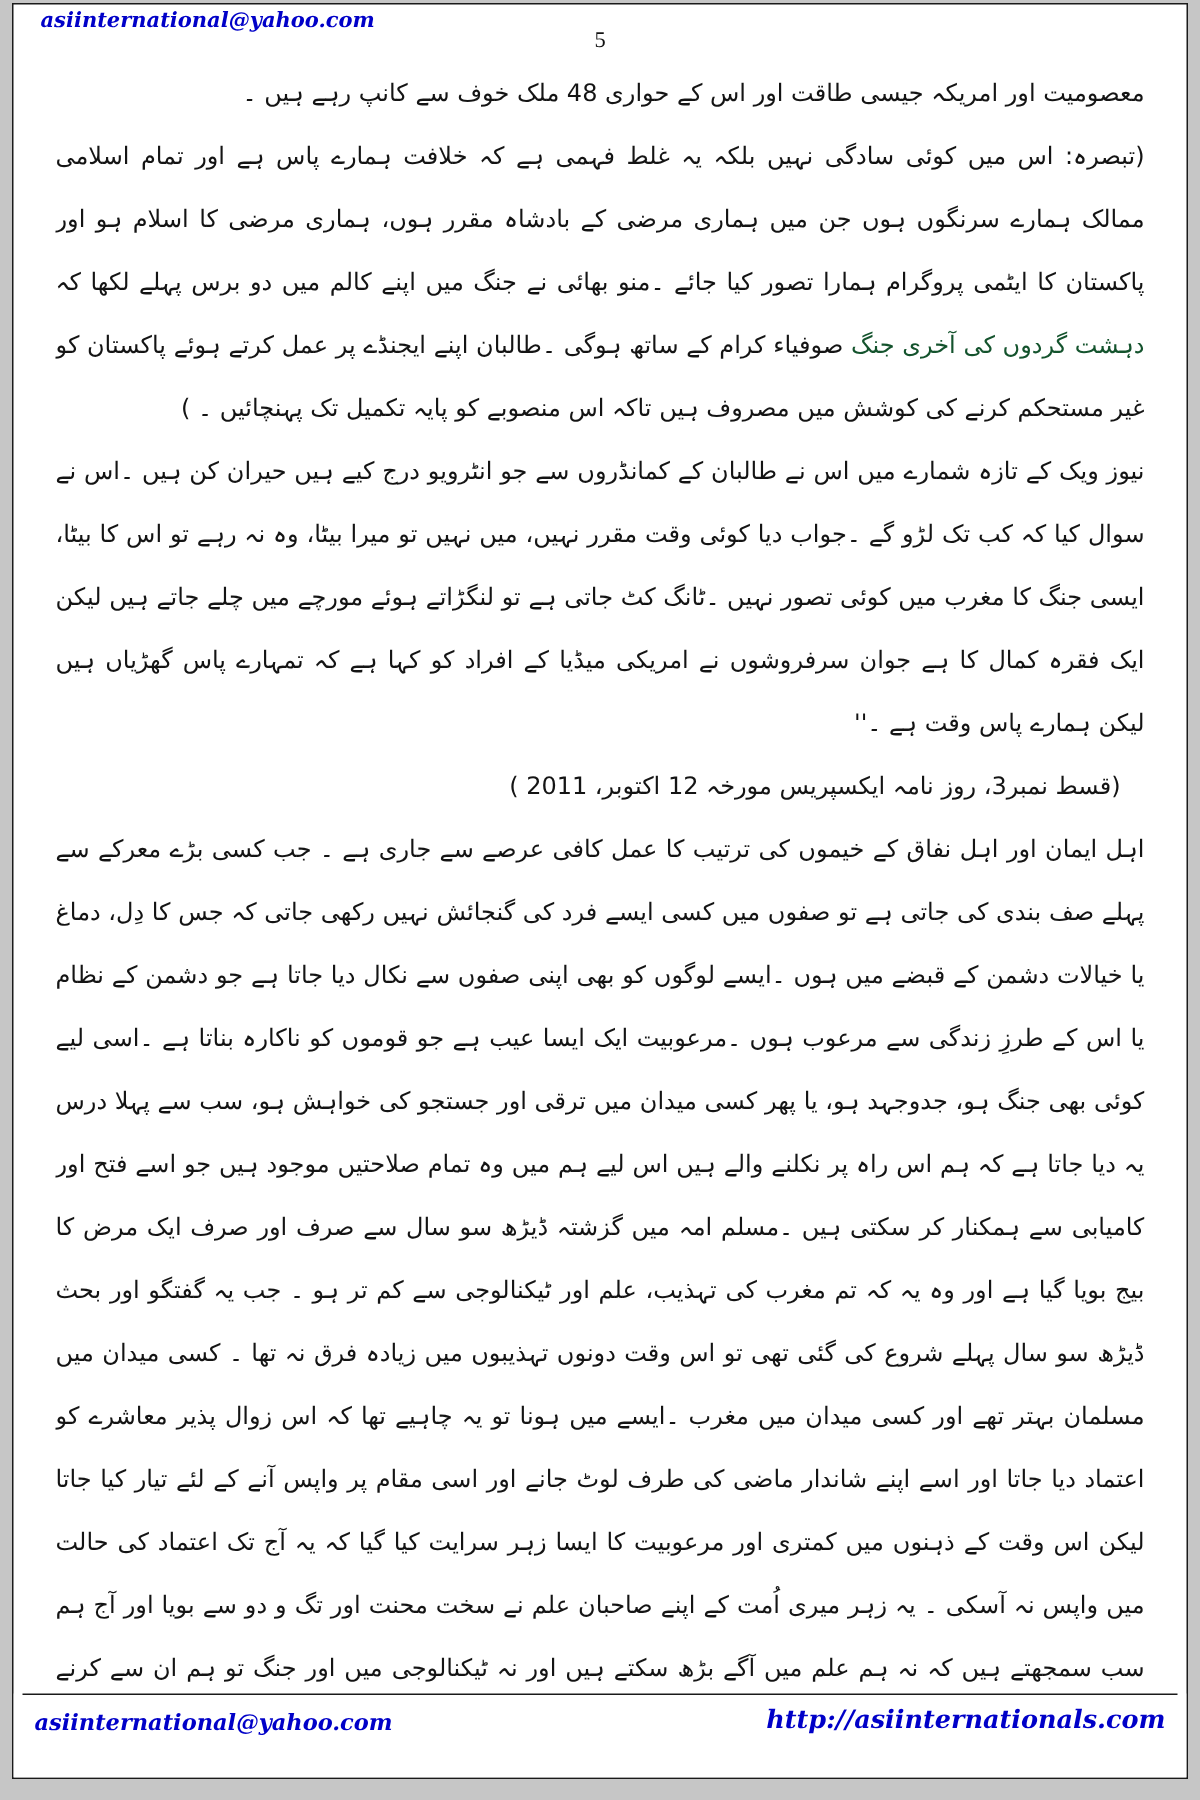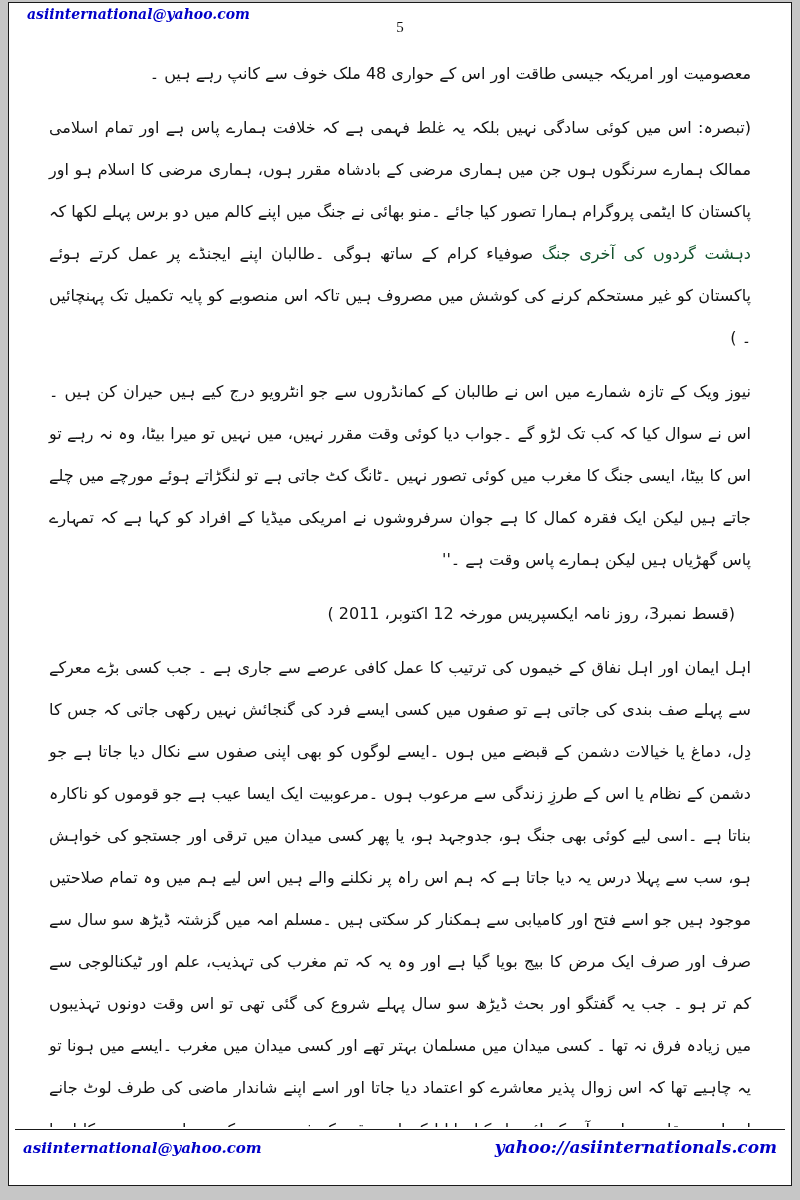--- a/index.html
+++ b/index.html
@@ -36,21 +36,21 @@
   }
   .content{
     position:absolute;
     top:38px;bottom:58px;
     left:28px;right:28px;
     overflow:hidden;
     direction:rtl;
     unicode-bidi:embed;
   }
   .para{
-    margin:12px;
+    margin:0;
     font-size:16px;
     line-height:42px;
     color:#141414;
     text-align:justify;
     text-justify:inter-word;
     font-family:"DejaVu Sans",sans-serif;
   }
   .para.citation{
     text-align:right;
     padding-right:16px;
@@ -97,16 +97,16 @@
   <p class="para" dir="rtl"><span class="seg-normal">معصومیت اور امریکہ جیسی طاقت اور اس کے حواری 48 ملک خوف سے کانپ رہے ہیں ۔</span></p>
       <p class="para" dir="rtl"><span class="seg-normal">(</span><span class="seg-underline">تبصرہ</span><span class="seg-normal">: اس میں کوئی سادگی نہیں بلکہ یہ غلط فہمی ہے کہ خلافت ہمارے پاس ہے اور تمام اسلامی ممالک ہمارے سرنگوں ہوں جن میں ہماری مرضی کے بادشاہ مقرر ہوں، ہماری مرضی کا اسلام ہو اور پاکستان کا ایٹمی پروگرام ہمارا تصور کیا جائے ۔منو بھائی نے جنگ میں اپنے کالم میں دو برس پہلے لکھا کہ </span><span class="seg-blue">دہشت گردوں کی آخری جنگ</span><span class="seg-normal"> صوفیاء کرام کے ساتھ ہوگی ۔طالبان اپنے ایجنڈے پر عمل کرتے ہوئے پاکستان کو غیر مستحکم کرنے کی کوشش میں مصروف ہیں تاکہ اس منصوبے کو پایہ تکمیل تک پہنچائیں ۔ )</span></p>
       <p class="para" dir="rtl"><span class="seg-normal">نیوز ویک کے تازہ شمارے میں اس نے طالبان کے کمانڈروں سے جو انٹرویو درج کیے ہیں حیران کن ہیں ۔اس نے سوال کیا کہ کب تک لڑو گے ۔جواب دیا کوئی وقت مقرر نہیں،  میں نہیں تو میرا بیٹا،  وہ نہ رہے تو اس کا بیٹا،  ایسی جنگ کا مغرب میں کوئی تصور نہیں ۔ٹانگ کٹ جاتی ہے تو لنگڑاتے ہوئے مورچے میں چلے جاتے ہیں لیکن ایک فقرہ کمال کا ہے جوان سرفروشوں نے امریکی میڈیا کے افراد کو کہا ہے کہ تمہارے پاس گھڑیاں ہیں لیکن ہمارے پاس وقت ہے ۔''</span></p>
       <p class="para citation" dir="rtl"><span class="seg-normal">(قسط نمبر3،  روز نامہ ایکسپریس مورخہ 12 اکتوبر، 2011 )</span></p>
       <p class="para" dir="rtl"><span class="seg-normal">اہل ایمان اور اہل نفاق کے خیموں کی ترتیب کا عمل کافی عرصے سے جاری ہے ۔ جب کسی بڑے معرکے سے پہلے صف بندی کی جاتی ہے تو صفوں میں کسی ایسے فرد کی گنجائش نہیں رکھی جاتی کہ جس کا دِل،  دماغ یا خیالات دشمن کے قبضے میں ہوں ۔ایسے لوگوں کو بھی اپنی صفوں سے نکال دیا جاتا ہے جو دشمن کے نظام یا اس کے طرزِ زندگی سے مرعوب ہوں ۔مرعوبیت ایک ایسا عیب ہے جو قوموں کو ناکارہ بناتا ہے ۔اسی لیے کوئی بھی جنگ ہو،  جدوجہد ہو،  یا پھر کسی میدان میں ترقی اور جستجو کی خواہش ہو، سب سے پہلا درس یہ دیا جاتا ہے کہ ہم اس راہ پر نکلنے والے ہیں اس لیے ہم میں وہ تمام صلاحتیں موجود ہیں جو اسے فتح اور کامیابی سے ہمکنار کر سکتی ہیں ۔مسلم امہ میں گزشتہ ڈیڑھ سو سال سے صرف اور صرف ایک مرض کا بیج بویا گیا ہے اور وہ یہ کہ تم مغرب کی تہذیب، علم اور ٹیکنالوجی سے کم تر ہو ۔ جب یہ گفتگو اور بحث ڈیڑھ سو سال پہلے شروع کی گئی تھی تو اس وقت دونوں تہذیبوں میں زیادہ فرق نہ تھا ۔ کسی میدان میں مسلمان بہتر تھے اور کسی میدان میں مغرب ۔ایسے میں ہونا تو یہ چاہیے تھا کہ اس زوال پذیر معاشرے کو اعتماد دیا جاتا اور اسے اپنے شاندار ماضی کی طرف لوٹ جانے اور اسی مقام پر واپس آنے کے لئے تیار کیا جاتا لیکن اس وقت کے ذہنوں میں کمتری اور مرعوبیت کا ایسا زہر سرایت کیا گیا کہ یہ آج تک اعتماد کی حالت میں واپس نہ آسکی ۔ یہ زہر میری اُمت کے اپنے صاحبان علم نے سخت محنت اور تگ و دو سے بویا اور آج ہم سب سمجھتے ہیں کہ نہ ہم علم میں آگے بڑھ سکتے ہیں اور نہ ٹیکنالوجی میں اور جنگ تو ہم ان سے کرنے کی صلاحیت ہی نہیں رکھتے ۔ یہ کمتری اور مرعوبیت نفاق کو جنم دیتی ہے ۔دجال کی آمد سے پہلے اُمت مسلمہ کے خیمے سے نفاق کا خاتمہ ہونا ہے ۔</span></p>
     </div>
 
   <div class="footer">
     <div class="footer-rule"></div>
     <span class="footer-email">asiinternational@yahoo.com</span>
-    <span class="footer-url">yahoo://asiinternationals.com</span>
+    <span class="footer-url">http://asiinternationals.com</span>
   </div>
 
 </div>
 
 </body></html>

